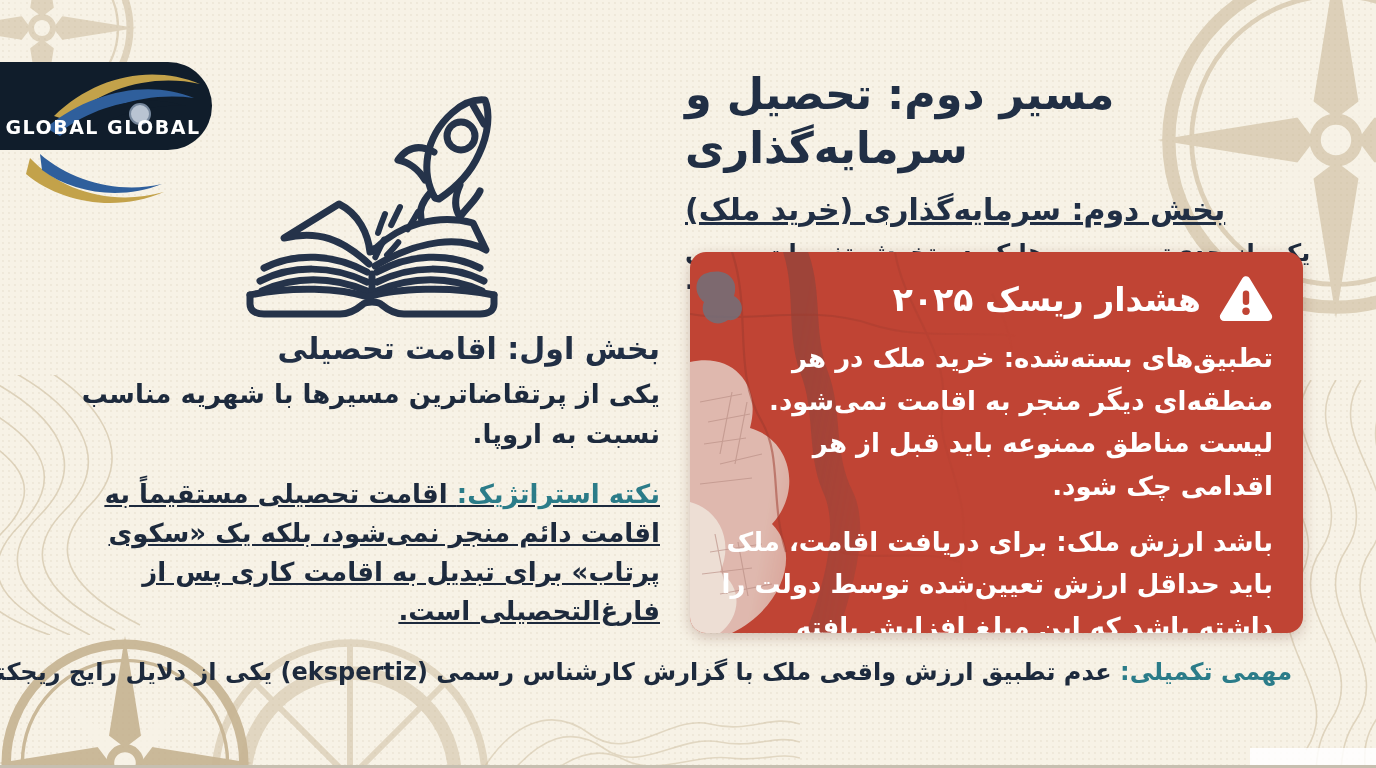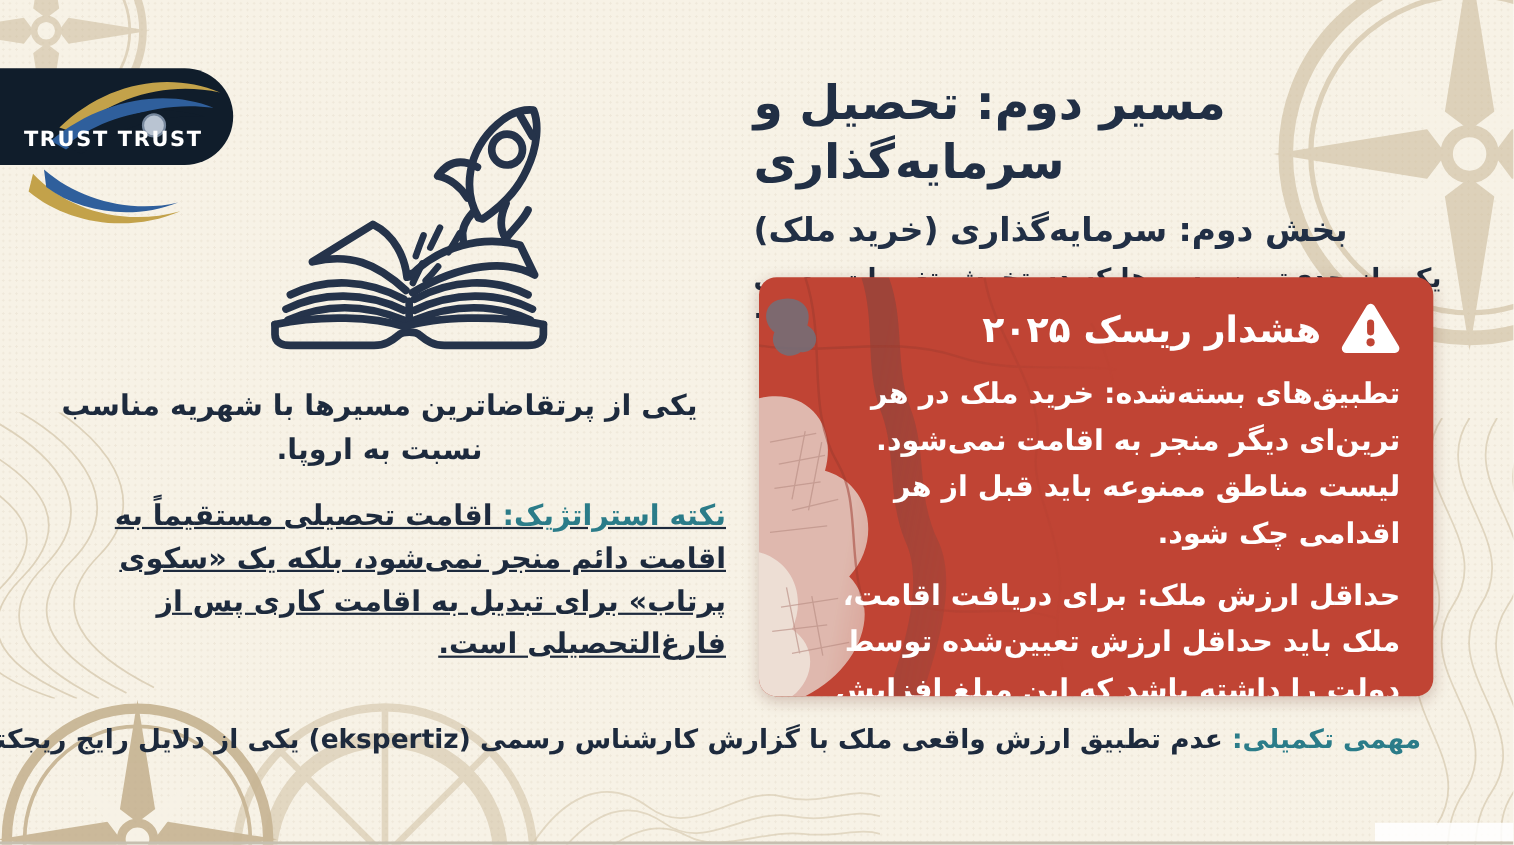--- a/index.html
+++ b/index.html
@@ -22,27 +22,27 @@
   }
   .badge-art { position:absolute; left:0; top:-8px; width:232px; height:170px; overflow:visible; }
   .brand {
     position:absolute; left:0; top:54px; width:206px; text-align:center;
     color:#ffffff; font-size:19px; font-weight:bold; letter-spacing:1.5px;
   }
 
   
   .intro { position:absolute; top:68px; right:31px; width:660px; direction:rtl; text-align:left; }
   .intro h1 { font-size:43px; font-weight:800; color:#212f45; line-height:1.25; }
-  .intro h2 { margin-top:16px; font-size:30px; font-weight:800; color:#212f45; }
+  .intro h2 { margin-top:16px; font-size:30px; font-weight:800; color:#212f45;text-decoration:underline; }
   .intro p  { margin-top:12px; font-size:24px; font-weight:700; color:#1d2a3d; }
 
   
   .study { position:absolute; left:30px; top:331px; width:630px; direction:rtl; text-align:right; }
   .study h3 { font-size:30px; font-weight:800; color:#212f45; }
-  .study .para { margin-top:18px; font-size:26px; font-weight:700; color:#1d2a3d; line-height:1.55;text-align:center; }
+  .study .para { margin-top:8px; font-size:26px; font-weight:700; color:#1d2a3d; line-height:1.55; }
   .study .note { margin-top:20px; font-size:26px; font-weight:700; color:#1d2a3d; line-height:1.5;text-decoration:underline; }
   .lead-teal { color:#2b7c89; font-weight:800; }
 
   
   .card {
     position:absolute; left:690px; top:252px; width:613px; height:381px;
     background:#c04434; border-radius:16px; overflow:hidden;
     box-shadow:0 4px 14px rgba(90,30,20,0.25);
   }
   .card .map-layer {
@@ -133,21 +133,21 @@
 
   <div class="badge">
     <svg class="badge-art" viewBox="0 0 232 170">
       <path d="M54,62 C95,22 152,10 200,30 C154,20 106,32 66,66 Z" fill="#c3a24a"></path>
       <path d="M46,74 C92,36 150,26 194,44 C150,38 102,50 60,82 Z" fill="#2f5f9c"></path>
       <path d="M60,78 C100,48 148,40 186,52 C150,50 110,60 74,86 Z" fill="#101d2b"></path>
       <circle cx="140" cy="60" r="10" fill="#b9c4d2" stroke="#76879c" stroke-width="2"></circle>
       <path d="M30,104 C62,138 114,152 164,138 C118,158 62,150 26,120 Z" fill="#c3a24a"></path>
       <path d="M40,100 C72,128 120,140 162,130 C122,146 74,140 42,116 Z" fill="#2f5f9c"></path>
     </svg>
-    <div class="brand">TRUST TRUST</div>
+    <div class="brand">GLOBAL GLOBAL</div>
   </div>
 
   <div style="position:absolute; left:222px; top:92px; width:300px; height:250px;">
     <svg viewBox="0 0 300 250" width="300" height="250" fill="none" stroke="#25334a" stroke-width="7" stroke-linecap="round" stroke-linejoin="round">
 
       <path d="M213,106 C199,82 202,46 230,21 C241,11 253,7 263,8 C268,20 267,41 257,62 C249,80 235,95 217,107 Z"></path>
       <circle cx="239" cy="44" r="14"></circle>
       <path d="M251,13 L262,32"></path>
 
       <path d="M212,60 C197,52 185,55 176,68 C187,70 197,78 203,88"></path>
@@ -205,26 +205,27 @@
     </div>
     <div class="card-content">
       <div class="card-head">
         <svg class="w-icon" viewBox="0 0 64 58">
           <path d="M32 7 L58 50 L6 50 Z" fill="#ffffff" stroke="#ffffff" stroke-width="10" stroke-linejoin="round"></path>
           <rect x="28.2" y="19" width="7.6" height="17" rx="3.8" fill="#c04434"></rect>
           <circle cx="32" cy="43.5" r="4.4" fill="#c04434"></circle>
         </svg>
         <h4>هشدار ریسک ۲۰۲۵</h4>
       </div>
-      <p class="warn"><span>تطبیق‌های بسته‌شده:</span><span> خرید ملک در هر ترین‌ای دیگر منجر به اقامت نمی‌شود. لیست مناطق ممنوعه باید قبل از هر اقدامی چک شود.</span></p>
-      <p class="warn"><span>حداقل ارزش ملک:</span><span> برای دریافت اقامت، ملک باید حداقل ارزش تعیین‌شده توسط دولت را داشته باشد که این مبلغ افزایش یافته است.</span></p>
+      <p class="warn"><span>تطبیق‌های بسته‌شده:</span><span> خرید ملک در هر منطقه‌ای دیگر منجر به اقامت نمی‌شود. لیست مناطق ممنوعه باید قبل از هر اقدامی چک شود.</span></p>
+      <p class="warn"><span>باشد ارزش ملک:</span><span> برای دریافت اقامت، ملک باید حداقل ارزش تعیین‌شده توسط دولت را داشته باشد که این مبلغ افزایش یافته است.</span></p>
     </div>
   </div>
 
   <div class="study">
+    <h3>بخش اول: اقامت تحصیلی</h3>
     <p class="para">یکی از پرتقاضاترین مسیرها با شهریه مناسب نسبت به اروپا.</p>
     <p class="note"><span class="lead-teal">نکته استراتژیک:</span><span> اقامت تحصیلی مستقیماً به اقامت دائم منجر نمی‌شود، بلکه یک «سکوی پرتاب» برای تبدیل به اقامت کاری پس از فارغ‌التحصیلی است.</span></p>
   </div>
 
   <div class="footer-note">
     <span class="lead-teal">مهمی تکمیلی:</span><span> عدم تطبیق ارزش واقعی ملک با گزارش کارشناس رسمی (ekspertiz) یکی از دلایل رایج ریجکتی است.</span>
   </div>
 
   <div class="bottom-white"></div>
   <div class="bottom-strip"></div>

